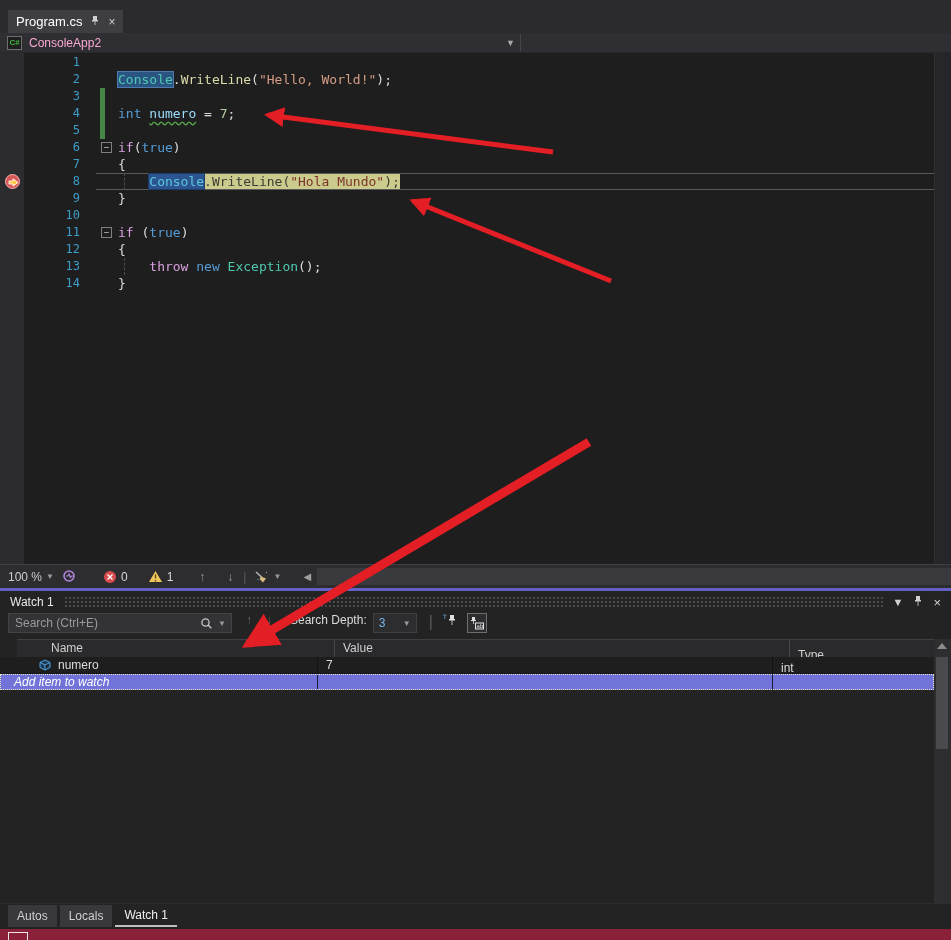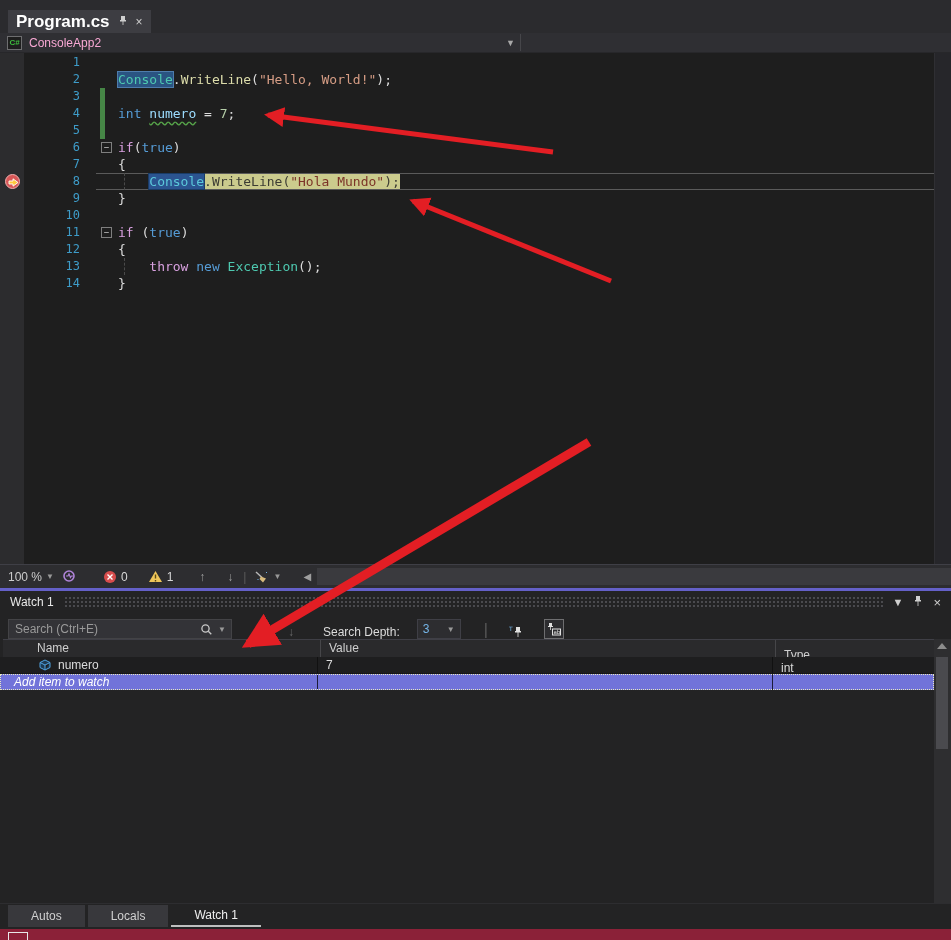--- a/index.html
+++ b/index.html
@@ -4,21 +4,21 @@
 <style>
   * { margin:0; padding:0; box-sizing:border-box; }
   html,body { width:951px; height:940px; background:#1e1e1e; overflow:hidden;
               font-family:"Liberation Sans", sans-serif; }
   #stage { position:relative; width:951px; height:940px; }
 
   
   #tabstrip { position:absolute; left:0; top:0; width:951px; height:33px; background:#2b2b2e; }
   .doc-tab { position:absolute; left:8px; top:10px; height:23px; background:#3d3d42;
              display:flex; align-items:center; padding:0 8px; gap:8px; }
-  .doc-tab .t { color:#ffffff; font-weight:bold; font-size:17px; }
+  .doc-tab .t { color:#ffffff; font-weight:normal; font-size:13px; }
   .tabicon { color:#cfcfcf; font-size:12px; line-height:12px; cursor:default; }
 
   
   #navbar { position:absolute; left:0; top:33px; width:951px; height:20px; background:#2f2f33;
             border-bottom:1px solid #27272a; display:flex; align-items:center; }
   .csicon { width:15px; height:14px; border:1px solid #6e6e70; margin-left:7px;
             color:#3ebe3e; font-size:8px; font-weight:bold; display:flex; align-items:center;
             justify-content:center; background:#1e1e1e; }
   #navbar .proj { color:#f9a8d4; font-size:12px; margin-left:7px; }
   #navbar .caret { position:absolute; left:506px; color:#a8a8a8; font-size:9px; }
@@ -68,36 +68,36 @@
   #accentline { position:absolute; left:0; top:588px; width:951px; height:3px; background:#6460c8; }
 
   
   #watch { position:absolute; left:0; top:591px; width:951px; height:338px; background:#232324; }
   #wtitle { position:absolute; left:0; top:0; width:951px; height:22px; display:flex; align-items:center; }
   #wtitle .t { color:#e8e8e8; font-size:12px; margin-left:10px; }
   #wtitle .grip { flex:1; height:12px; margin:0 10px;
      background-image:radial-gradient(circle, #4a4a4e 1px, transparent 1.2px);
      background-size:4px 4px; }
   #wtitle .ic { color:#cfcfcf; margin-right:10px; font-size:11px; }
-  #wtoolbar { position:absolute; left:0; top:22px; width:951px; height:26px; display:flex; align-items:flex-end;gap:11px; }
+  #wtoolbar { position:absolute; left:0; top:22px; width:951px; height:26px; display:flex; align-items:flex-start; }
   #searchbox { width:224px; height:20px; margin-left:8px; background:#333337; border:1px solid #434346;
                display:flex; align-items:center; }
   #searchbox .ph { flex:1; color:#999999; font-size:12px; margin-left:6px; }
   #searchbox .caret-sm { margin:0 5px; }
   .updn { color:#6a6a6a; font-size:12px; margin-left:14px; }
   #depthlabel { color:#dcdcdc; font-size:12px; margin-left:18px; }
   #depthbox { width:44px; height:20px; margin-left:6px; background:#2d2d30; border:1px solid #3f3f46;
               display:flex; align-items:center; justify-content:space-between; padding:0 5px; }
   #depthbox .val { color:#75b5e7; font-size:12px; }
   #wtoolbar .sep { color:#5a5a5a; margin-left:12px; }
   .toolico { margin-left:10px; display:flex; align-items:center; }
   .toolico.boxed { border:1px solid #6e6e70; padding:2px; background:#2d2d30; }
 
   
-  #wgrid-header { position:absolute; left:3px; top:48px; width:934px; height:26px; background:#2a2a2c;
+  #wgrid-header { position:absolute; left:17px; top:48px; width:934px; height:26px; background:#2a2a2c;
                   border-top:1px solid #3f3f46; border-bottom:1px solid #3f3f46; display:flex; }
   #wgrid-header .hc { color:#cfcfcf; font-size:12px; line-height:17px; border-right:1px solid #464649; }
   .col-name { width:318px; padding-left:34px; }
   .col-value { width:455px; padding-left:8px; }
   .col-type { flex:1; padding-left:8px; border-right:none !important;margin-top:7px; }
   #wgrid-body { position:absolute; left:0; top:66px; width:934px; }
   .wrow { display:flex; height:17px; background:#1e1e1f; border-bottom:1px solid #161617; }
   .wrow .wc { color:#dcdcdc; font-size:12px; line-height:17px; border-right:1px solid #111111;
               display:flex; align-items:center; }
   .wrow .wc.col-name { padding-left:38px; gap:6px; }
@@ -107,21 +107,21 @@
   #addrow .col-name { padding-left:14px; }
   #wscroll { position:absolute; right:0; top:48px; width:17px; height:264px; background:#2e2e30; }
   #wscroll .up { position:absolute; top:4px; left:3px; width:0; height:0;
                  border-left:5px solid transparent; border-right:5px solid transparent;
                  border-bottom:6px solid #8c8c8c; }
   #wscroll .thumb { position:absolute; top:18px; left:2px; width:12px; height:92px; background:#4a4a4e; }
 
   
   #wtabs { position:absolute; left:0; top:312px; width:951px; height:26px; background:#232324;
            border-top:1px solid #2d2d30; display:flex; align-items:flex-start; padding-left:8px; gap:3px; }
-  .wtab { height:22px; margin-top:1px; padding:0 23px; font-size:12px; color:#d0d0d0; background:#38383c;
+  .wtab { height:22px; margin-top:1px; padding:0 9px; font-size:12px; color:#d0d0d0; background:#38383c;
           line-height:22px; }
   .wtab.active { background:#232324; color:#efefef; border-bottom:2px solid #bfbfbf; line-height:20px; }
 
   
   #statusbar { position:absolute; left:0; top:929px; width:951px; height:11px; background:#8b2138; }
   #statusbar .sq { position:absolute; left:8px; top:3px; width:20px; height:12px; border:1px solid #e8e8e8; }
 
   
   #arrows { position:absolute; left:0; top:0; width:951px; height:940px; z-index:99; pointer-events:none; }
 </style>

